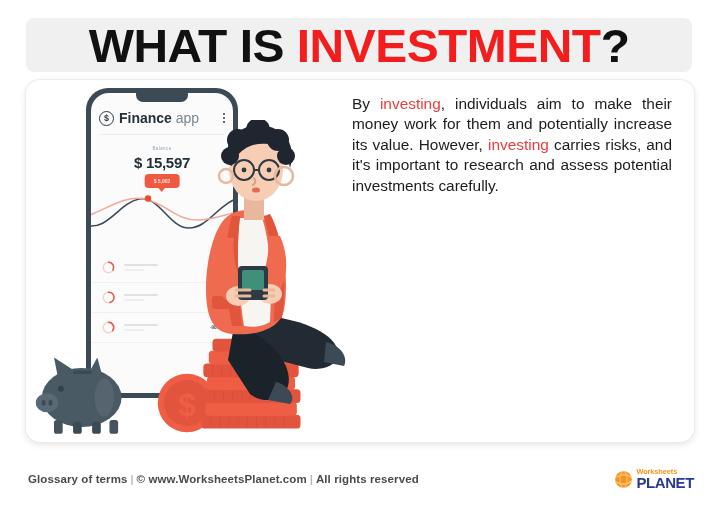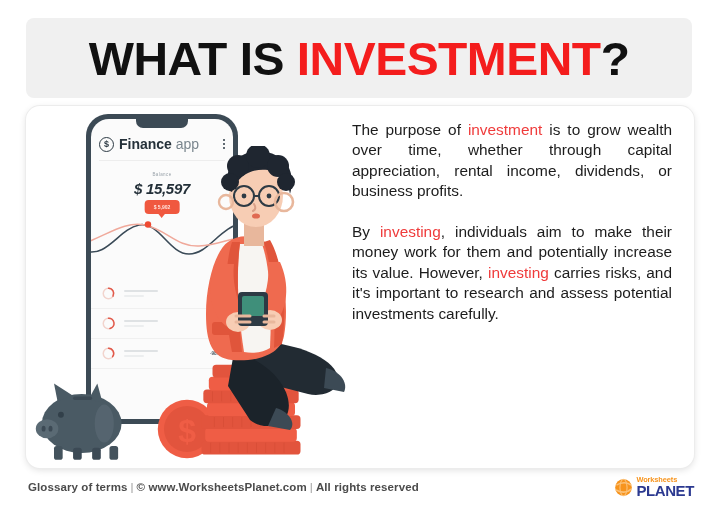--- a/index.html
+++ b/index.html
@@ -15,21 +15,21 @@
   .page {
     position: relative;
     width: 720px;
     height: 509px;
     background: #ffffff;
     padding: 14px 16px 0 16px;
   }
 
   
   .title-bar {
-    height: 80px;
+    height: 54px;
     background: #f0f0f0;
     border-radius: 8px;
     display: flex;
     align-items: center;
     justify-content: center;
     margin: 4px 12px 8px 10px;
   }
   .title-text {
     font-family: "Liberation Sans Narrow", "Liberation Sans", sans-serif;
     font-size: 47px;
@@ -120,21 +120,20 @@
     letter-spacing: 0.4px;
     margin-top: 11px;
   }
   .balance-value {
     text-align: center;
     font-size: 15px;
     font-weight: bold;
     color: #232f38;
     margin-top: 3px;
     letter-spacing: -0.3px;
-    font-style: italic;
   }
 
   .tooltip {
     position: absolute;
     left: 50%;
     transform: translateX(-50%);
     top: 81px;
     background: #f0583f;
     color: #ffe5df;
     font-size: 5px;
@@ -200,21 +199,21 @@
     color: #1c1c1c;
     text-align: justify;
     text-justify: inter-word;
   }
   .para .red { color: #ef3b3b; }
   .para .ul  { text-decoration: underline; text-underline-offset: 2px; }
 
   
   .footer {
     position: absolute;
-    left: 0; right: 0; bottom: 0;
+    left: 0; right: 0; bottom: 8px;
     height: 44px;
     padding: 0 26px 0 28px;
     display: flex;
     align-items: center;
   }
   .footer-text {
     font-size: 11.5px;
     font-weight: bold;
     color: #4b4b4b;
     letter-spacing: 0.1px;
@@ -409,21 +408,20 @@
         <ellipse cx="94" cy="174" rx="12" ry="10" fill="#f7cdb4"></ellipse>
 
         <rect x="62" y="146" width="30" height="34" rx="4" fill="#2d3a44"></rect>
         <rect x="66" y="150" width="22" height="20" rx="2" fill="#3f8f7a"></rect>
 
         <path d="M60,170 h14 M60,176 h14 M88,170 h10 M88,176 h10" stroke="#e8b79c" stroke-width="3" stroke-linecap="round"></path>
       </svg>
     </div>
 
     <div class="text-col">
-      <p class="para"><span>The purpose of </span><span class="red">investment</span><span> is to grow wealth over time, whether through capital appreciation, rental income, dividends, or business profits.</span></p>
       <p class="para"><span>By </span><span class="red">investing</span><span>, individuals aim to make their money work for them and potentially increase its value. However, </span><span class="red">investing</span><span> carries risks, and it's important to research and assess potential investments carefully.</span></p>
     </div>
   </div>
 
   <div class="footer">
     <div class="footer-text"><span>Glossary of terms</span><span class="sep">|</span><span>© www.WorksheetsPlanet.com</span><span class="sep">|</span><span>All rights reserved</span></div>
 
     <div class="logo">
       <svg class="logo-mark" viewBox="0 0 24 24">
         <circle cx="12" cy="12" r="10.5" fill="#f7941d"></circle>

